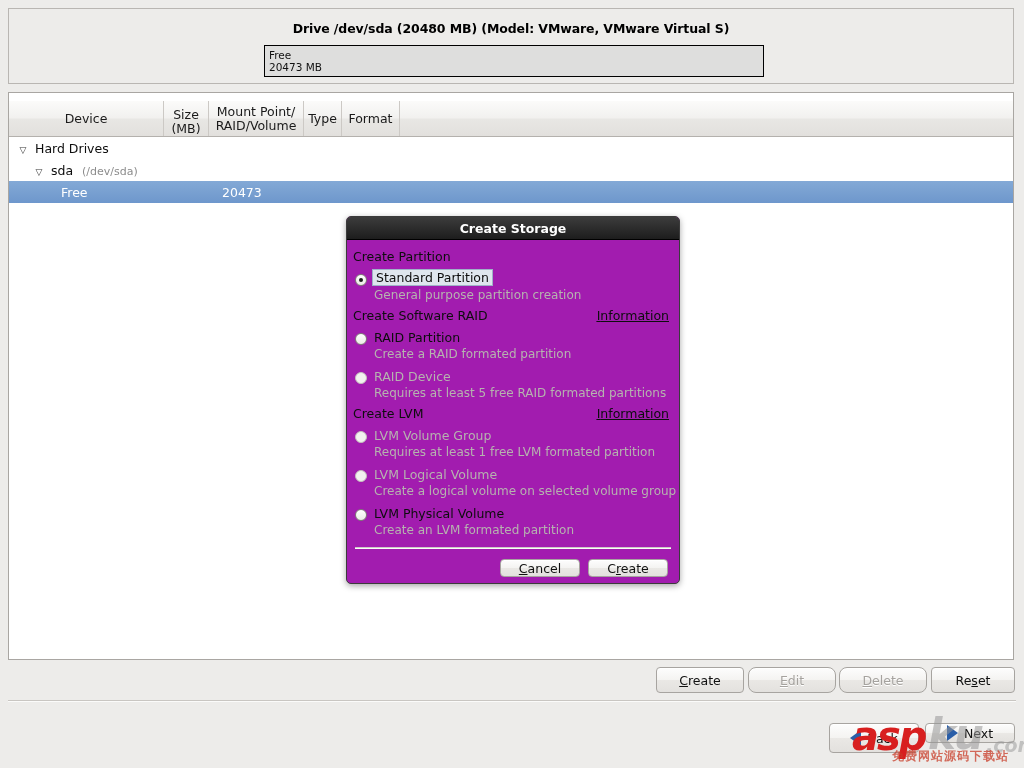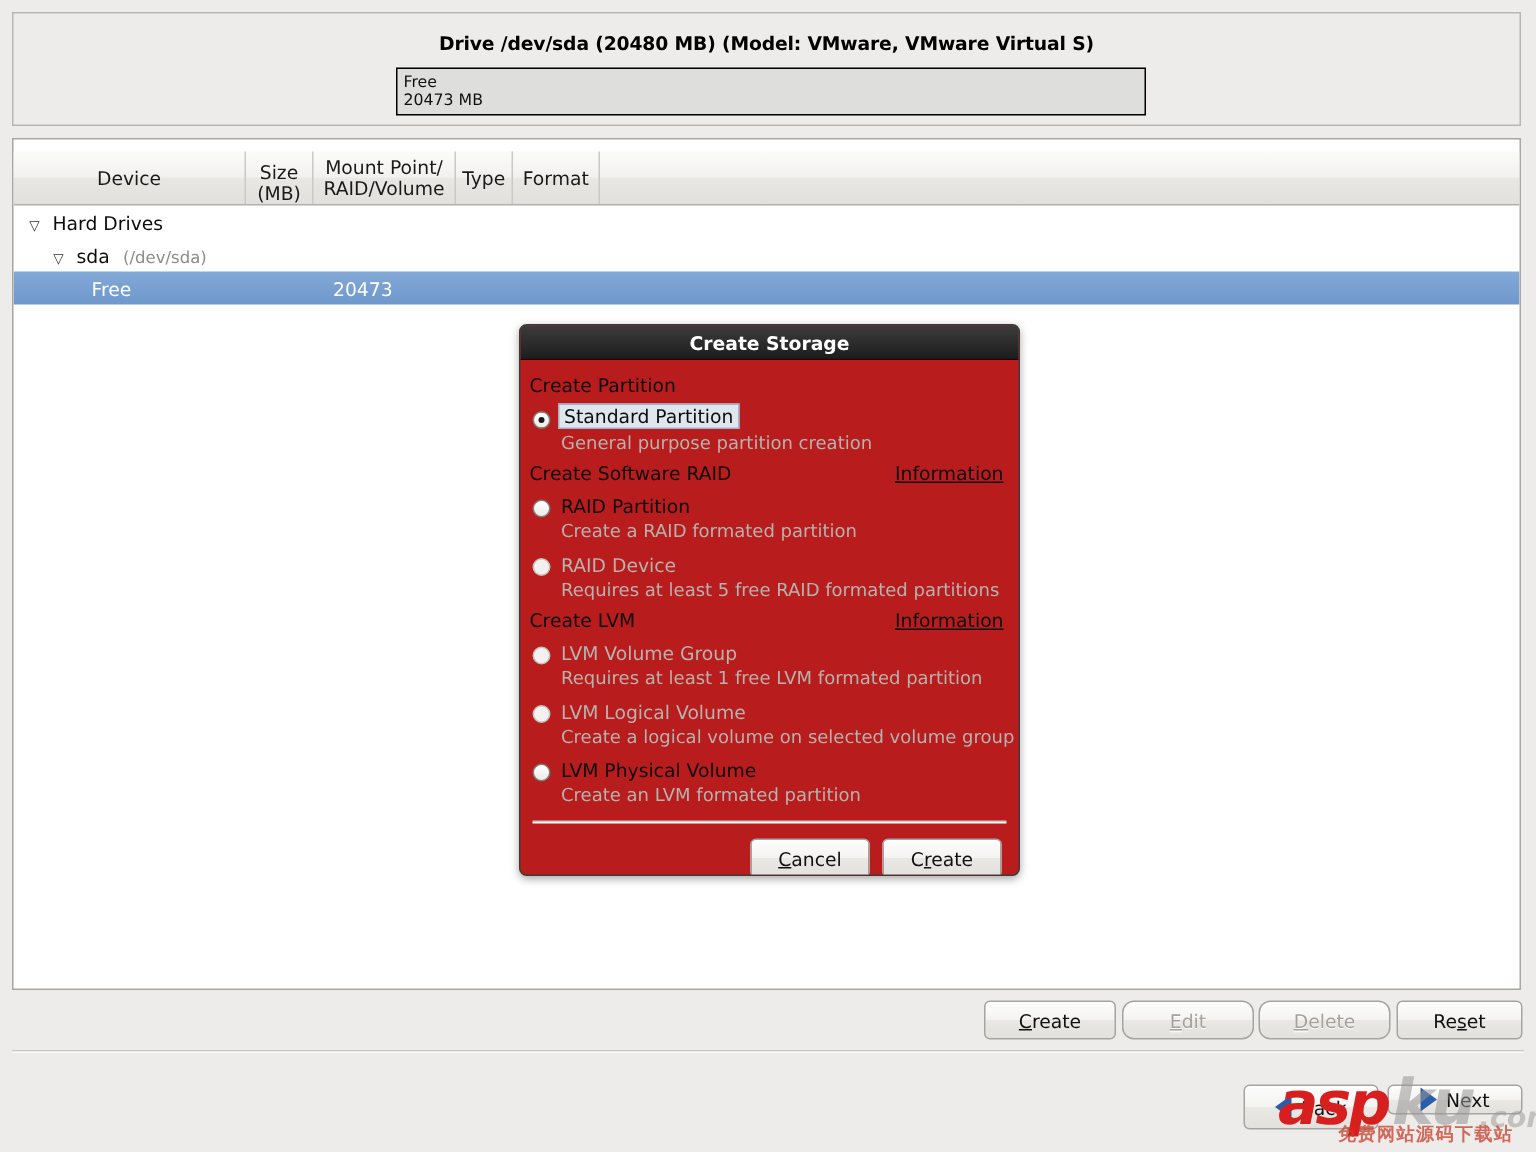--- a/index.html
+++ b/index.html
@@ -168,21 +168,21 @@
     position: absolute; left: 56px; top: 38px;
     font-size: 12px; line-height: 13px;
     font-weight: bold;
     color: rgba(200,60,40,0.75);
     letter-spacing: 1px;
   }
 
   
   .dialog {
     position: absolute; left: 346px; top: 216px; width: 334px; height: 368px;
-    background: #b91c1c;
+    background: #a21caf;
     border: 1px solid #3b3b3b;
     border-radius: 5px;
     box-sizing: border-box;
     box-shadow: 0 2px 6px rgba(0,0,0,0.35);
     overflow: hidden;
   }
   .dlg-title {
     height: 22px;
     background: linear-gradient(to bottom, #3c3c3c 0%, #1d1d1d 100%);
     color: #ffffff;
@@ -243,21 +243,21 @@
   }
   .dlg-sep {
     margin: 8px 8px 0 8px;
     border-top: 1px solid #cbc8c4;
     border-bottom: 1px solid #fcfcfb;
   }
   .dlg-buttons {
     display: flex; justify-content: flex-end; gap: 8px;
     padding: 10px 11px 0 0;
   }
-  .dlg-btn { width: 80px; height: 26px; }
+  .dlg-btn { width: 80px; height: 18px; }
 </style>
 </head>
 <body>
 
 <div id="root">
 
   <div class="drive-panel">
     <div class="drive-title">Drive /dev/sda (20480 MB) (Model: VMware, VMware Virtual S)</div>
     <div class="drive-bar">
       <div class="drive-bar-l1">Free</div>

